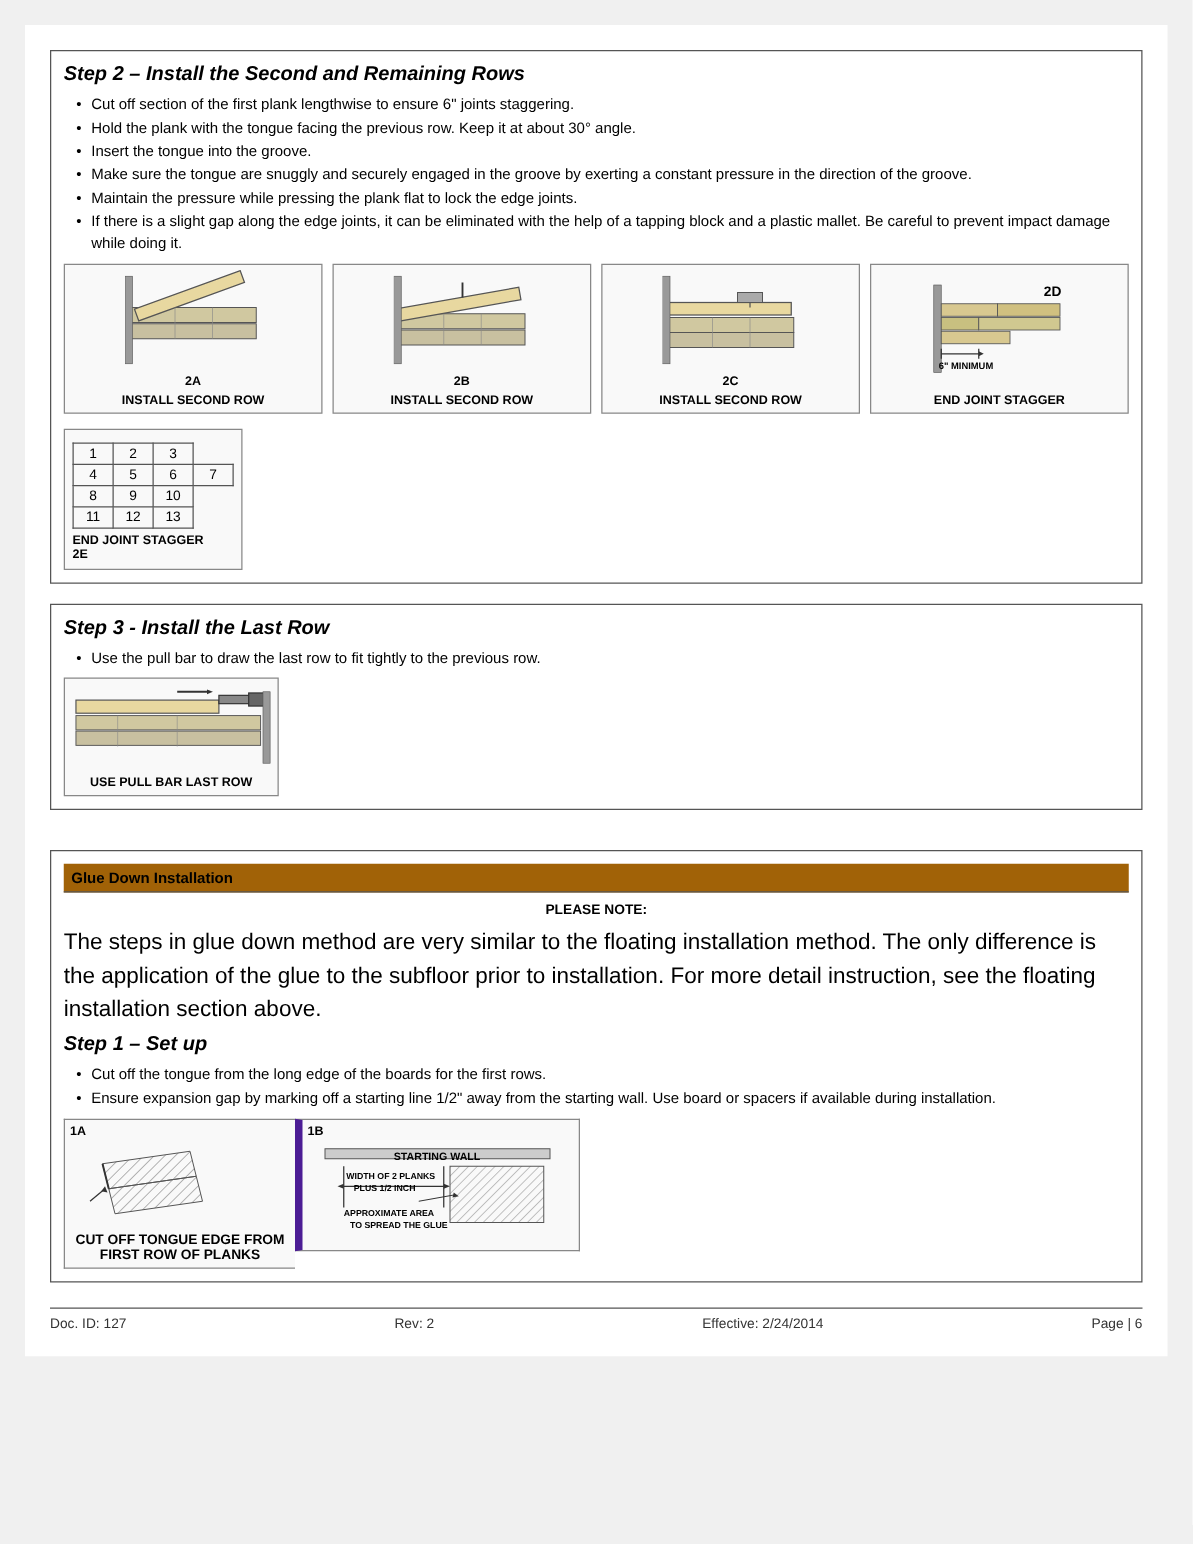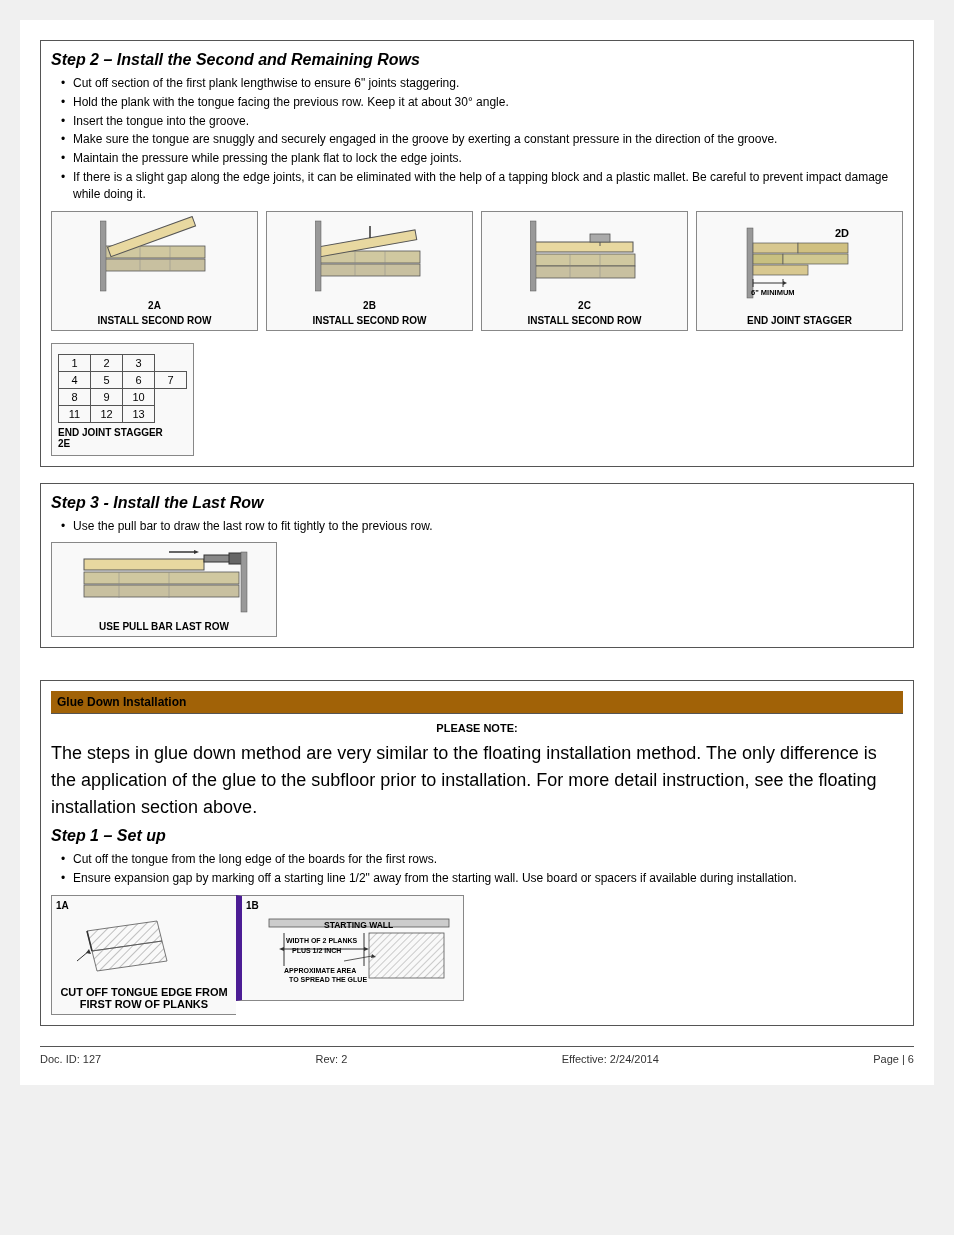--- a/index.html
+++ b/index.html
@@ -97,21 +97,21 @@
       background: #f9f9f9;
     }
     .stagger-label {
       font-size: 10px;
       font-weight: bold;
       margin-top: 4px;
     }
     
     .pullbar-diagram {
       border: 1px solid #888;
-      width: 226px;
+      width: 172px;
       min-height: 90px;
       background: #f9f9f9;
       display: flex;
       flex-direction: column;
       align-items: center;
       justify-content: flex-end;
       padding: 4px;
       margin-top: 8px;
     }
     
@@ -146,21 +146,21 @@
       margin-top: 6px;
       align-items: flex-start;
     }
     .glue-diagram-box {
       border: 1px solid #888;
       background: #f9f9f9;
       padding: 4px;
       min-height: 90px;
       display: flex;
       flex-direction: column;
-      align-items: flex-end;
+      align-items: center;
     }
     .glue-diagram-box:first-child {
       width: 180px;
       margin-right: 0;
     }
     .glue-diagram-box:last-child {
       width: 200px;
       border-left: 1px solid #888;
     }
     .footer-bar {

